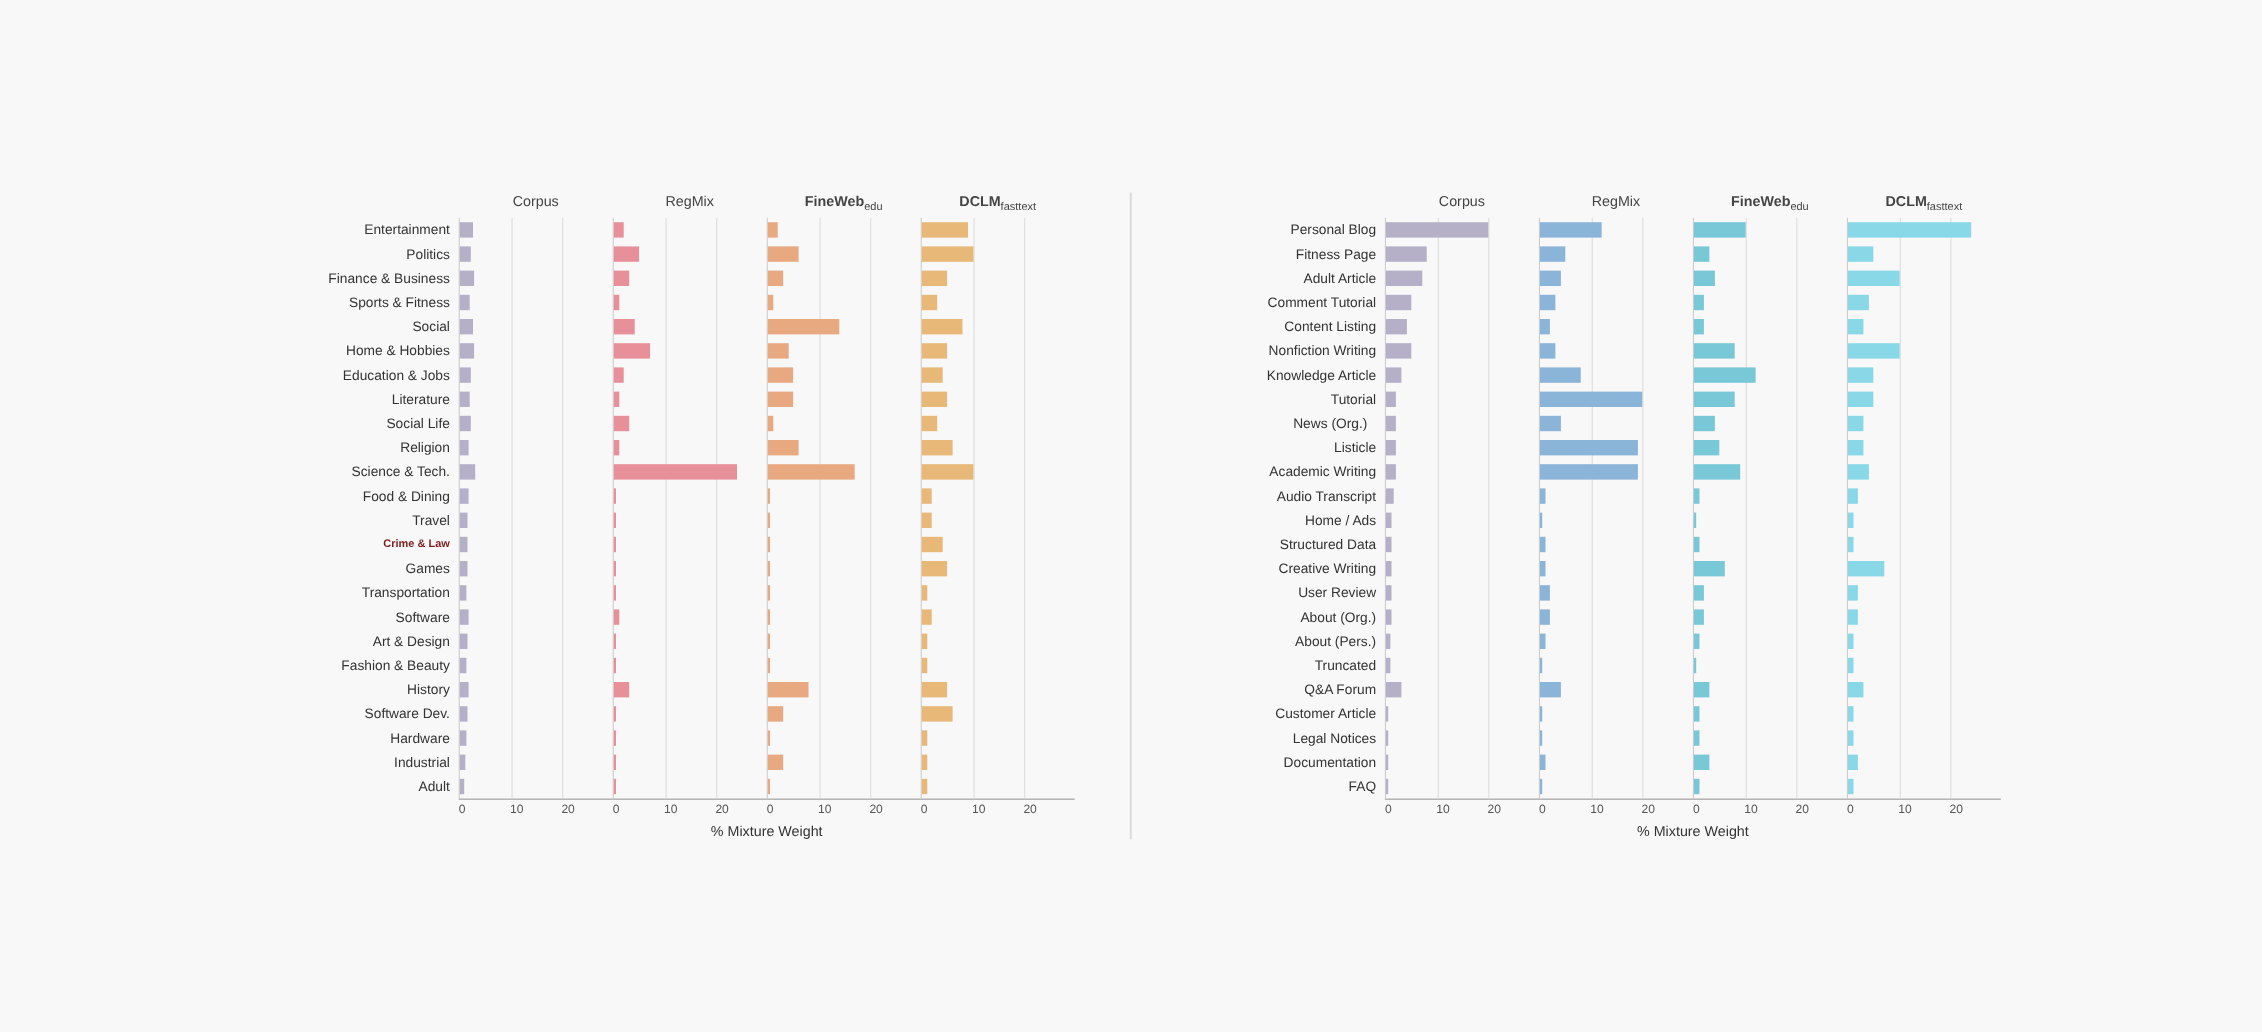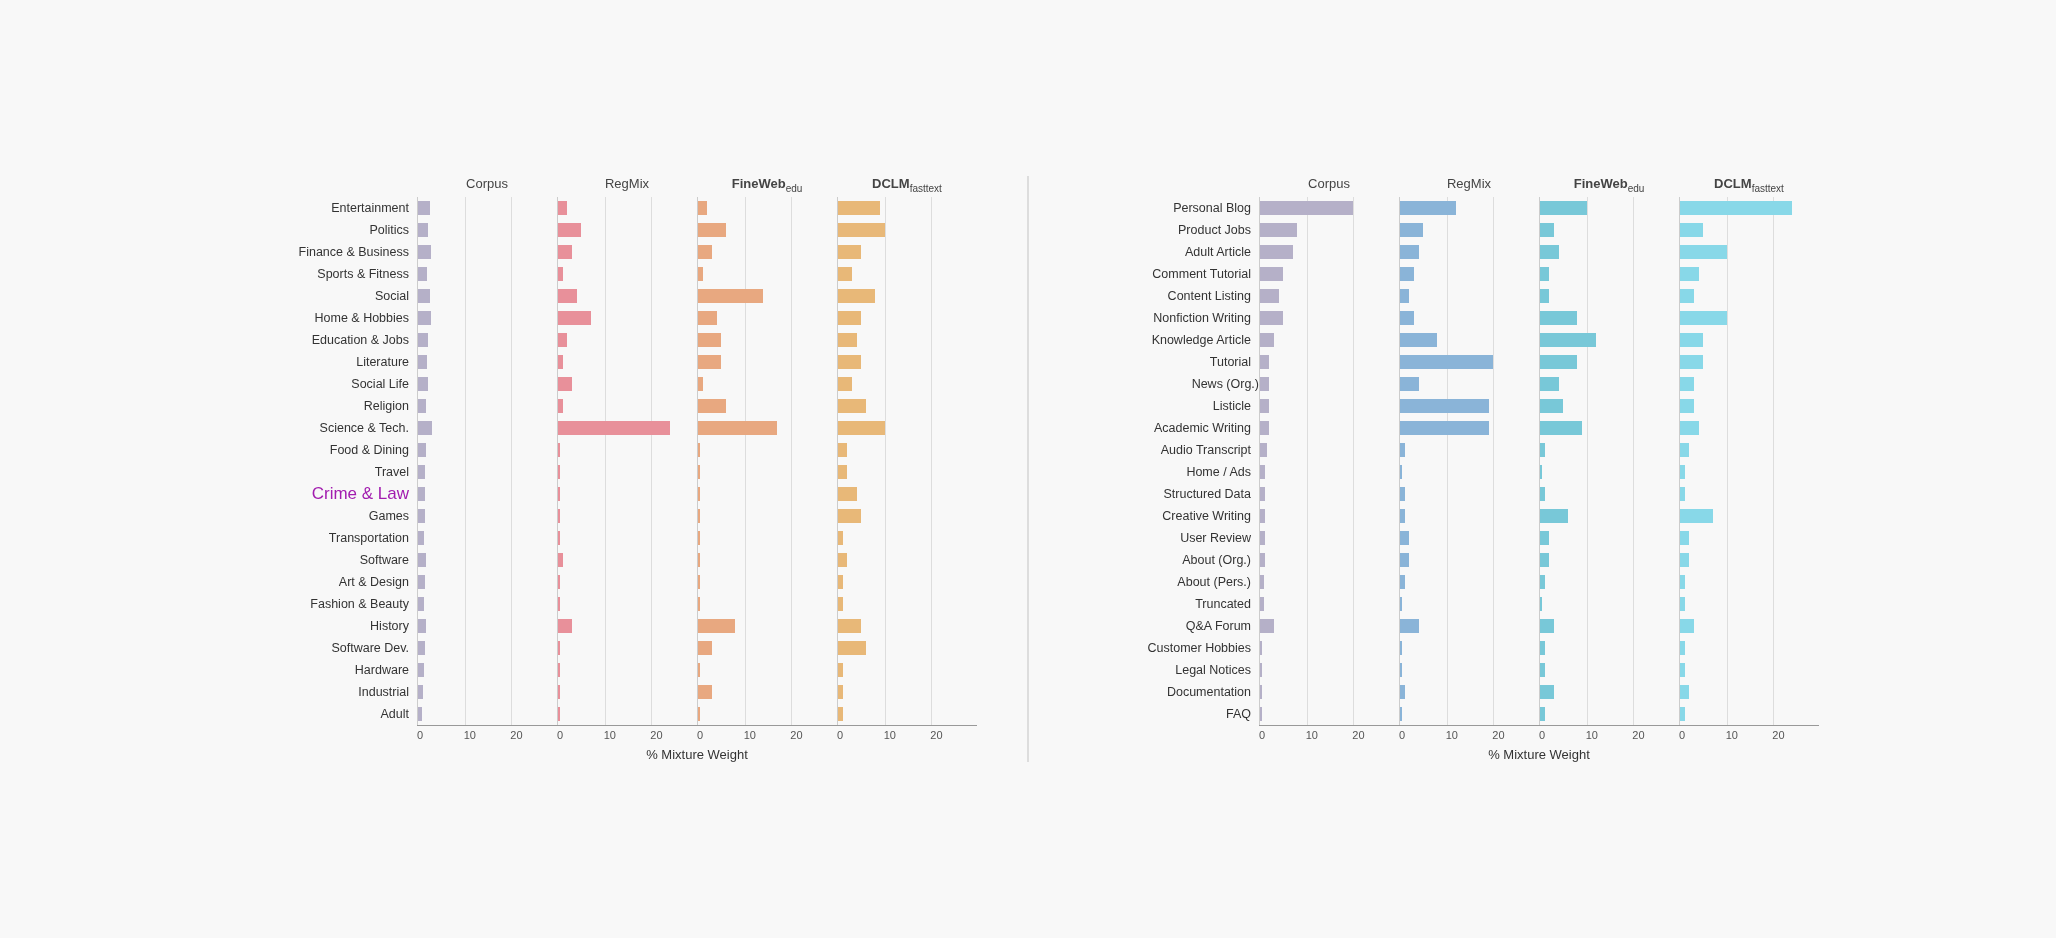--- a/index.html
+++ b/index.html
@@ -45,21 +45,21 @@
           <div style="height: 22px; display: flex; align-items: center; justify-content: flex-end; padding-right: 8px; font-size: 12.5px; color: rgb(51, 51, 51);">Sports &amp; Fitness</div>
           <div style="height: 22px; display: flex; align-items: center; justify-content: flex-end; padding-right: 8px; font-size: 12.5px; color: rgb(51, 51, 51);">Social</div>
           <div style="height: 22px; display: flex; align-items: center; justify-content: flex-end; padding-right: 8px; font-size: 12.5px; color: rgb(51, 51, 51);">Home &amp; Hobbies</div>
           <div style="height: 22px; display: flex; align-items: center; justify-content: flex-end; padding-right: 8px; font-size: 12.5px; color: rgb(51, 51, 51);">Education &amp; Jobs</div>
           <div style="height: 22px; display: flex; align-items: center; justify-content: flex-end; padding-right: 8px; font-size: 12.5px; color: rgb(51, 51, 51);">Literature</div>
           <div style="height: 22px; display: flex; align-items: center; justify-content: flex-end; padding-right: 8px; font-size: 12.5px; color: rgb(51, 51, 51);">Social Life</div>
           <div style="height: 22px; display: flex; align-items: center; justify-content: flex-end; padding-right: 8px; font-size: 12.5px; color: rgb(51, 51, 51);">Religion</div>
           <div style="height: 22px; display: flex; align-items: center; justify-content: flex-end; padding-right: 8px; font-size: 12.5px; color: rgb(51, 51, 51);">Science &amp; Tech.</div>
           <div style="height: 22px; display: flex; align-items: center; justify-content: flex-end; padding-right: 8px; font-size: 12.5px; color: rgb(51, 51, 51);">Food &amp; Dining</div>
           <div style="height: 22px; display: flex; align-items: center; justify-content: flex-end; padding-right: 8px; font-size: 12.5px; color: rgb(51, 51, 51);">Travel</div>
-          <div style="height: 22px; display: flex; align-items: center; justify-content: flex-end; padding-right: 8px; font-size: 17px; color: #a21caf;">Crime &amp; Law</div>
+          <div style="height: 22px; display: flex; align-items: center; justify-content: flex-end; padding-right: 8px; font-size: 10px; color: #7f1d1d; font-weight: bold;">Crime &amp; Law</div>
           <div style="height: 22px; display: flex; align-items: center; justify-content: flex-end; padding-right: 8px; font-size: 12.5px; color: rgb(51, 51, 51);">Games</div>
           <div style="height: 22px; display: flex; align-items: center; justify-content: flex-end; padding-right: 8px; font-size: 12.5px; color: rgb(51, 51, 51);">Transportation</div>
           <div style="height: 22px; display: flex; align-items: center; justify-content: flex-end; padding-right: 8px; font-size: 12.5px; color: rgb(51, 51, 51);">Software</div>
           <div style="height: 22px; display: flex; align-items: center; justify-content: flex-end; padding-right: 8px; font-size: 12.5px; color: rgb(51, 51, 51);">Art &amp; Design</div>
           <div style="height: 22px; display: flex; align-items: center; justify-content: flex-end; padding-right: 8px; font-size: 12.5px; color: rgb(51, 51, 51);">Fashion &amp; Beauty</div>
           <div style="height: 22px; display: flex; align-items: center; justify-content: flex-end; padding-right: 8px; font-size: 12.5px; color: rgb(51, 51, 51);">History</div>
           <div style="height: 22px; display: flex; align-items: center; justify-content: flex-end; padding-right: 8px; font-size: 12.5px; color: rgb(51, 51, 51);">Software Dev.</div>
           <div style="height: 22px; display: flex; align-items: center; justify-content: flex-end; padding-right: 8px; font-size: 12.5px; color: rgb(51, 51, 51);">Hardware</div>
           <div style="height: 22px; display: flex; align-items: center; justify-content: flex-end; padding-right: 8px; font-size: 12.5px; color: rgb(51, 51, 51);">Industrial</div>
           <div style="height: 22px; display: flex; align-items: center; justify-content: flex-end; padding-right: 8px; font-size: 12.5px; color: rgb(51, 51, 51);">Adult</div>
@@ -408,40 +408,40 @@
       <div style="display: flex; margin-bottom: 4px;">
         <div style="width: 180px; flex-shrink: 0;"></div>
         <div style="width: 140px; text-align: center; font-size: 13px; color: rgb(68, 68, 68);">Corpus</div>
         <div style="width: 140px; text-align: center; font-size: 13px; color: rgb(68, 68, 68);">RegMix</div>
         <div style="width: 140px; text-align: center; font-size: 13px; color: rgb(68, 68, 68);"><b>FineWeb</b><sub style="font-weight: normal; font-size: 10px;">edu</sub></div>
         <div style="width: 140px; text-align: center; font-size: 13px; color: rgb(68, 68, 68);"><b>DCLM</b><sub style="font-weight: normal; font-size: 10px;">fasttext</sub></div>
       </div>
       <div style="display: flex;">
         <div style="display: flex; flex-direction: column; width: 180px; flex-shrink: 0;">
           <div style="height: 22px; display: flex; align-items: center; justify-content: flex-end; padding-right: 8px; font-size: 12.5px; color: rgb(51, 51, 51);">Personal Blog</div>
-          <div style="height: 22px; display: flex; align-items: center; justify-content: flex-end; padding-right: 8px; font-size: 12.5px; color: rgb(51, 51, 51);">Product Jobs</div>
+          <div style="height: 22px; display: flex; align-items: center; justify-content: flex-end; padding-right: 8px; font-size: 12.5px; color: rgb(51, 51, 51);">Fitness Page</div>
           <div style="height: 22px; display: flex; align-items: center; justify-content: flex-end; padding-right: 8px; font-size: 12.5px; color: rgb(51, 51, 51);">Adult Article</div>
           <div style="height: 22px; display: flex; align-items: center; justify-content: flex-end; padding-right: 8px; font-size: 12.5px; color: rgb(51, 51, 51);">Comment Tutorial</div>
           <div style="height: 22px; display: flex; align-items: center; justify-content: flex-end; padding-right: 8px; font-size: 12.5px; color: rgb(51, 51, 51);">Content Listing</div>
           <div style="height: 22px; display: flex; align-items: center; justify-content: flex-end; padding-right: 8px; font-size: 12.5px; color: rgb(51, 51, 51);">Nonfiction Writing</div>
           <div style="height: 22px; display: flex; align-items: center; justify-content: flex-end; padding-right: 8px; font-size: 12.5px; color: rgb(51, 51, 51);">Knowledge Article</div>
           <div style="height: 22px; display: flex; align-items: center; justify-content: flex-end; padding-right: 8px; font-size: 12.5px; color: rgb(51, 51, 51);">Tutorial</div>
-          <div style="height: 22px; display: flex; align-items: center; justify-content: flex-end; padding-right: 0; font-size: 12.5px; color: rgb(51, 51, 51);">News (Org.)</div>
+          <div style="height: 22px; display: flex; align-items: center; justify-content: flex-end; padding-right: 16px; font-size: 12.5px; color: rgb(51, 51, 51);">News (Org.)</div>
           <div style="height: 22px; display: flex; align-items: center; justify-content: flex-end; padding-right: 8px; font-size: 12.5px; color: rgb(51, 51, 51);">Listicle</div>
           <div style="height: 22px; display: flex; align-items: center; justify-content: flex-end; padding-right: 8px; font-size: 12.5px; color: rgb(51, 51, 51);">Academic Writing</div>
           <div style="height: 22px; display: flex; align-items: center; justify-content: flex-end; padding-right: 8px; font-size: 12.5px; color: rgb(51, 51, 51);">Audio Transcript</div>
           <div style="height: 22px; display: flex; align-items: center; justify-content: flex-end; padding-right: 8px; font-size: 12.5px; color: rgb(51, 51, 51);">Home / Ads</div>
           <div style="height: 22px; display: flex; align-items: center; justify-content: flex-end; padding-right: 8px; font-size: 12.5px; color: rgb(51, 51, 51);">Structured Data</div>
           <div style="height: 22px; display: flex; align-items: center; justify-content: flex-end; padding-right: 8px; font-size: 12.5px; color: rgb(51, 51, 51);">Creative Writing</div>
           <div style="height: 22px; display: flex; align-items: center; justify-content: flex-end; padding-right: 8px; font-size: 12.5px; color: rgb(51, 51, 51);">User Review</div>
           <div style="height: 22px; display: flex; align-items: center; justify-content: flex-end; padding-right: 8px; font-size: 12.5px; color: rgb(51, 51, 51);">About (Org.)</div>
           <div style="height: 22px; display: flex; align-items: center; justify-content: flex-end; padding-right: 8px; font-size: 12.5px; color: rgb(51, 51, 51);">About (Pers.)</div>
           <div style="height: 22px; display: flex; align-items: center; justify-content: flex-end; padding-right: 8px; font-size: 12.5px; color: rgb(51, 51, 51);">Truncated</div>
           <div style="height: 22px; display: flex; align-items: center; justify-content: flex-end; padding-right: 8px; font-size: 12.5px; color: rgb(51, 51, 51);">Q&amp;A Forum</div>
-          <div style="height: 22px; display: flex; align-items: center; justify-content: flex-end; padding-right: 8px; font-size: 12.5px; color: rgb(51, 51, 51);">Customer Hobbies</div>
+          <div style="height: 22px; display: flex; align-items: center; justify-content: flex-end; padding-right: 8px; font-size: 12.5px; color: rgb(51, 51, 51);">Customer Article</div>
           <div style="height: 22px; display: flex; align-items: center; justify-content: flex-end; padding-right: 8px; font-size: 12.5px; color: rgb(51, 51, 51);">Legal Notices</div>
           <div style="height: 22px; display: flex; align-items: center; justify-content: flex-end; padding-right: 8px; font-size: 12.5px; color: rgb(51, 51, 51);">Documentation</div>
           <div style="height: 22px; display: flex; align-items: center; justify-content: flex-end; padding-right: 8px; font-size: 12.5px; color: rgb(51, 51, 51);">FAQ</div>
         </div>
         <div style="width: 140px; position: relative; border-left: 1px solid rgb(204, 204, 204);">
           <div style="position: absolute; top: 0px; bottom: 0px; left: 46.6667px; width: 1px; background: rgb(221, 221, 221); pointer-events: none;"></div>
           <div style="position: absolute; top: 0px; bottom: 0px; left: 93.3333px; width: 1px; background: rgb(221, 221, 221); pointer-events: none;"></div>
           <div style="height: 22px; display: flex; align-items: center; position: relative;">
             <div style="width: 93.3333px; height: 14px; background: rgb(181, 176, 200); position: absolute; left: 0px;"></div>
           </div>

